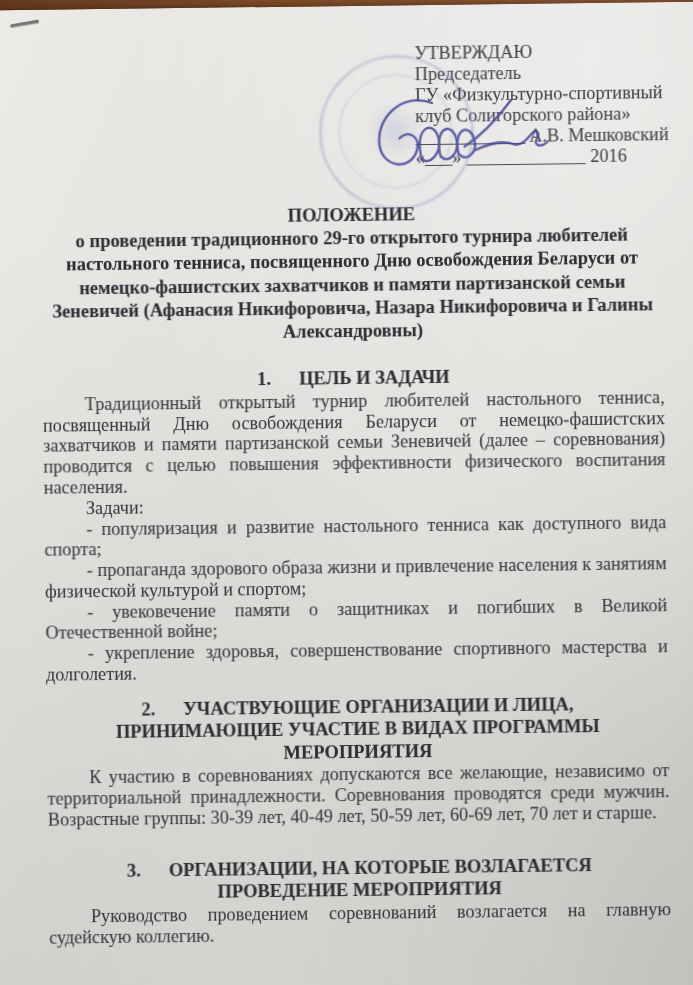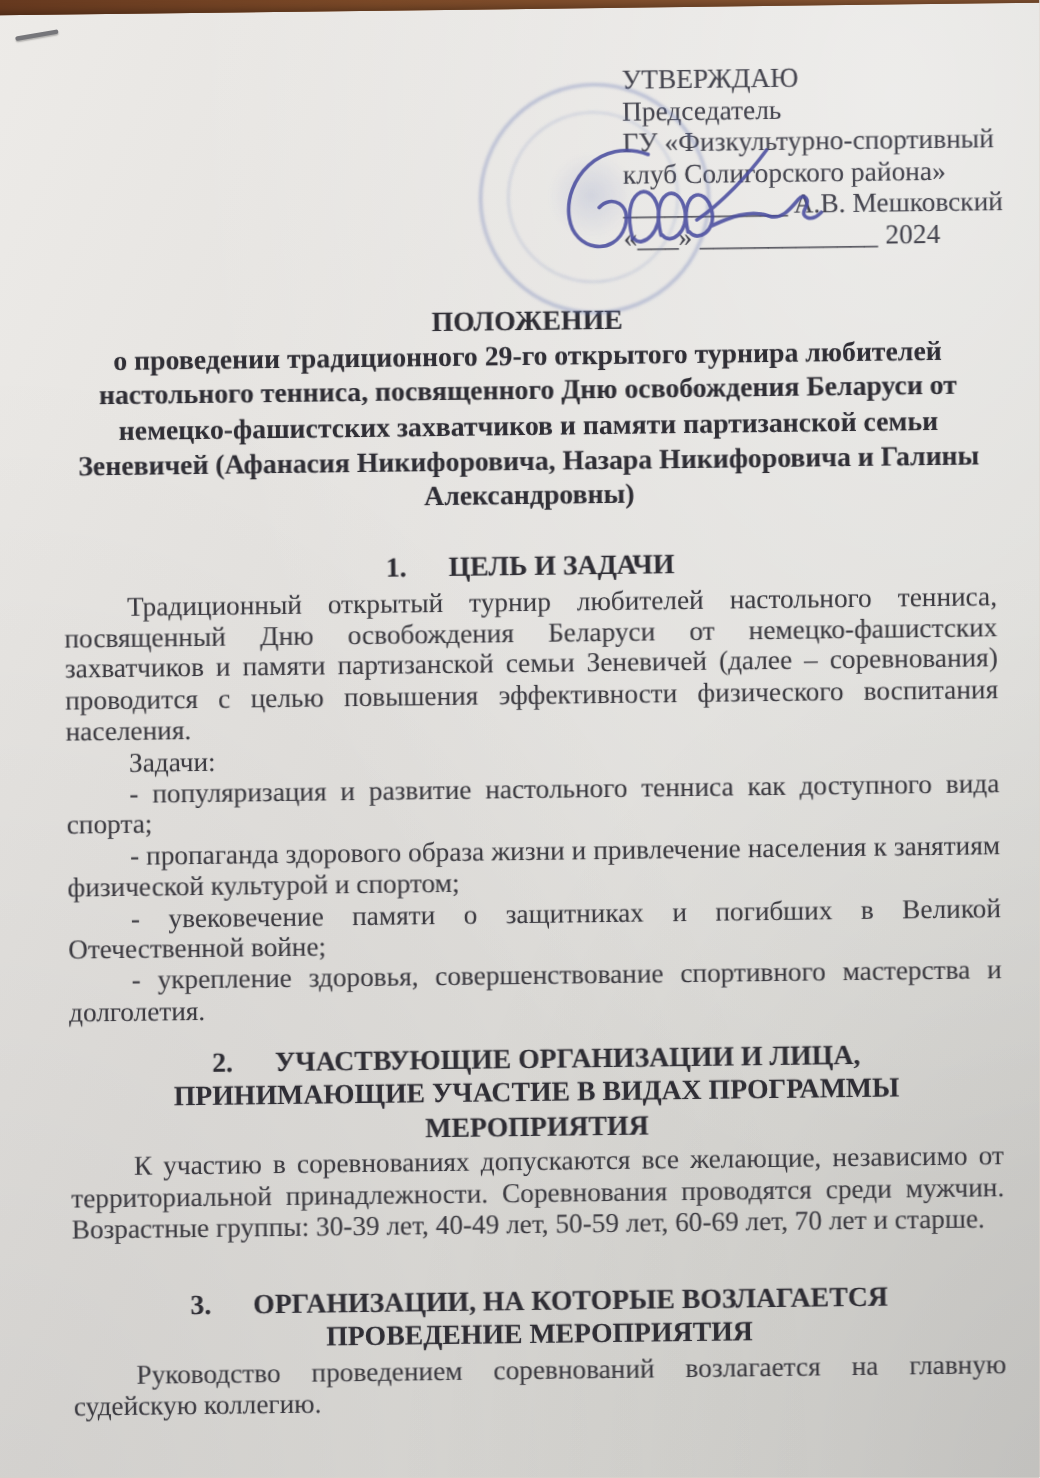--- a/index.html
+++ b/index.html
@@ -107,21 +107,21 @@
 
       <div class="approval">
         <div class="ap-line">УТВЕРЖДАЮ</div>
         <div class="ap-line">Председатель</div>
         <div class="ap-line">ГУ «Физкультурно-спортивный</div>
         <div class="ap-line">клуб Солигорского района»</div>
         <div class="ap-line sig-row">
           <span>____________</span><span>А.В. Мешковский</span>
         </div>
         <div class="ap-line date-row">
-          <span>«___»</span><span>_____________</span><span>2024</span>
+          <span>«___»</span><span>_____________</span><span>2016</span>
         </div>
       </div>
 
       <div class="title-block">
         <h1 class="doc-title">ПОЛОЖЕНИЕ</h1>
         <div class="doc-subtitle">о проведении традиционного 29-го открытого турнира любителей настольного тенниса, посвященного Дню освобождения Беларуси от немецко-фашистских захватчиков и памяти партизанской семьи Зеневичей (Афанасия Никифоровича, Назара Никифоровича и Галины Александровны)</div>
       </div>
 
       <section class="sec-goals">
         <h2 class="sec-head">

